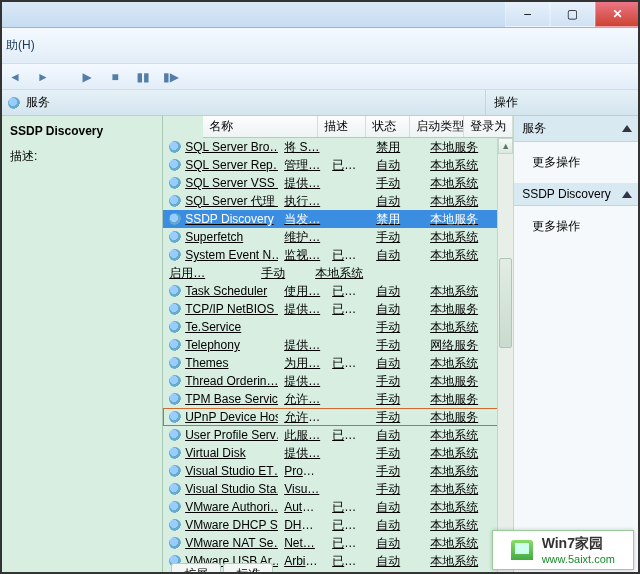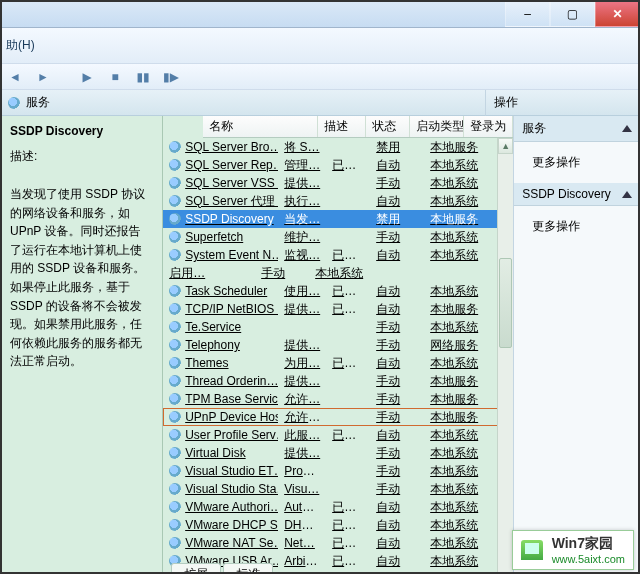--- a/index.html
+++ b/index.html
@@ -37,21 +37,21 @@
   .scrollbar-v { position:absolute; right:0; top:22px; bottom:0; width:16px; background:#e8efe9; border-left:1px solid #c5d5ca; }
   .sb-btn { height:16px; background:linear-gradient(#f6faf7,#dce8df); border:1px solid #c5d5ca; display:flex; align-items:center; justify-content:center; color:#5a7a65; font-size:9px; }
   .sb-thumb { position:absolute; left:1px; right:1px; top:120px; height:90px; background:linear-gradient(#e2ede4,#c9dbce); border:1px solid #aec7b5; border-radius:2px; }
   .tabs { position:absolute; left:8px; bottom:4px; display:flex; gap:2px; }
   .tab { background:#f4f8f5; border:1px solid #b4ccc0; border-bottom:none; padding:2px 12px 1px; font-size:12px; border-radius:3px 3px 0 0; }
   .actions { width:155px; background:#f5f9fb; border-left:1px solid #c3d5e2; display:flex; flex-direction:column; }
   .act-head { height:26px; background:linear-gradient(#e6f1f7,#d4e5ee); display:flex; align-items:center; padding:0 8px; border-bottom:1px solid #b8cfdd; font-weight:normal; }
   .act-sec  { background:#d9e9f2; padding:4px 8px; display:flex; justify-content:space-between; align-items:center; border-bottom:1px solid #c0d3de; }
   .act-item { padding:12px 18px;font-family:Liberation Mono, monospace; }
   .tri-up { width:0; height:0; border-left:5px solid transparent; border-right:5px solid transparent; border-bottom:7px solid #334; }
-  .watermark { position:absolute; right:6px; bottom:4px; background:#fff; border:1px solid #9c9; padding:4px 8px; display:flex; align-items:center; gap:9px; font-size:11px; box-shadow:0 0 4px rgba(0,0,0,.2); }
+  .watermark { position:absolute; right:6px; bottom:4px; background:#fff; border:1px solid #9c9; padding:4px 18px; display:flex; align-items:center; gap:9px; font-size:11px; box-shadow:0 0 4px rgba(0,0,0,.2); }
   .watermark b { font-size:14px; color:#333; }
   .watermark .url { color:#1a8a2a; }
   .wm-icon { width:22px; height:20px; background:linear-gradient(#8d6,#4a4); border-radius:3px 3px 0 0; position:relative; }
   .wm-icon:before { content:""; position:absolute; left:4px; right:4px; top:3px; bottom:6px; background:#cfe; }
   .outer-border { position:absolute; inset:0; border:2px solid #333; pointer-events:none; }
 </style>
 </head>
 <body>
 
 <div class="title-bar">
@@ -88,21 +88,20 @@
   <div class="act-head" style="width:155px; border-left:1px solid #c3d5e2;text-align:center;">
     <span>操作</span>
   </div>
 </div>
 
 <div class="main">
 
   <div class="left-desc">
     <h3>SSDP Discovery</h3>
     <div class="lbl">描述:</div>
-    <div class="body">当发现了使用 SSDP 协议的网络设备和服务，如 UPnP 设备。同时还报告了运行在本地计算机上使用的 SSDP 设备和服务。如果停止此服务，基于 SSDP 的设备将不会被发现。如果禁用此服务，任何依赖此服务的服务都无法正常启动。</div>
   </div>
 
   <div class="list-wrap">
     <div class="cols">
       <div class="col c-name">名称</div>
       <div class="col c-desc">描述</div>
       <div class="col c-stat">状态</div>
       <div class="col c-start">启动类型</div>
       <div class="col c-log">登录为</div>
     </div>

